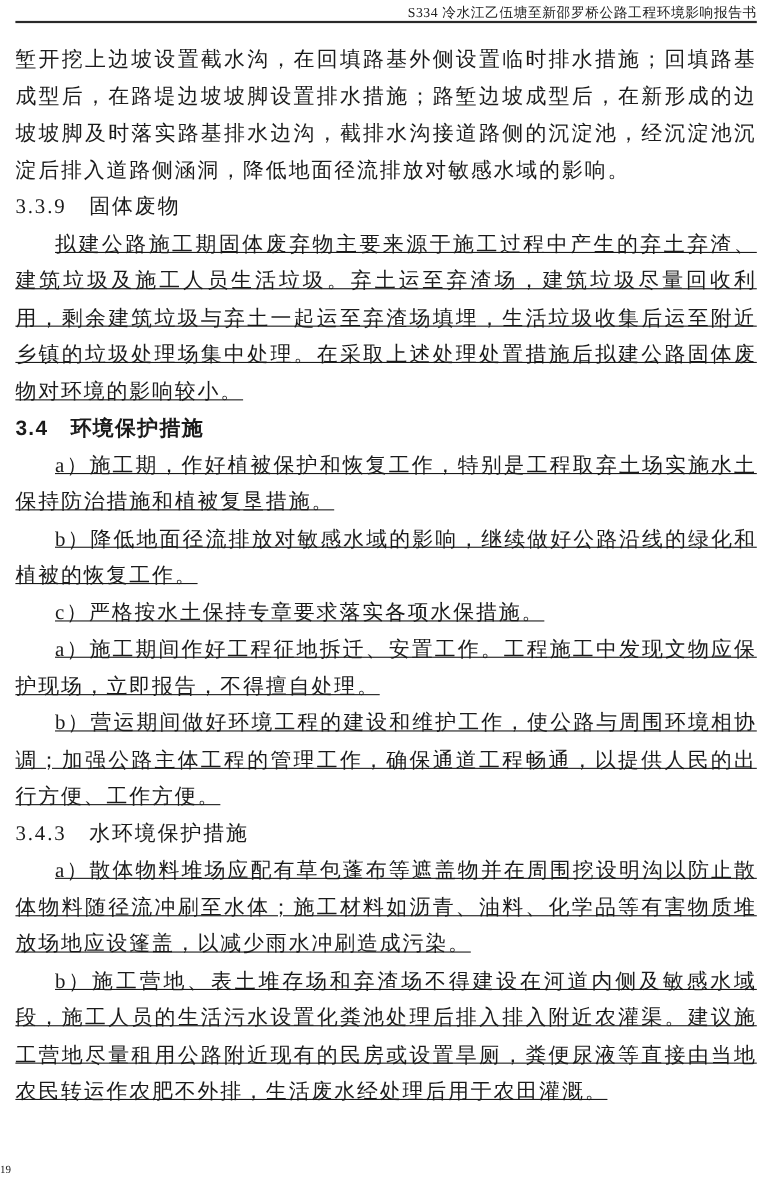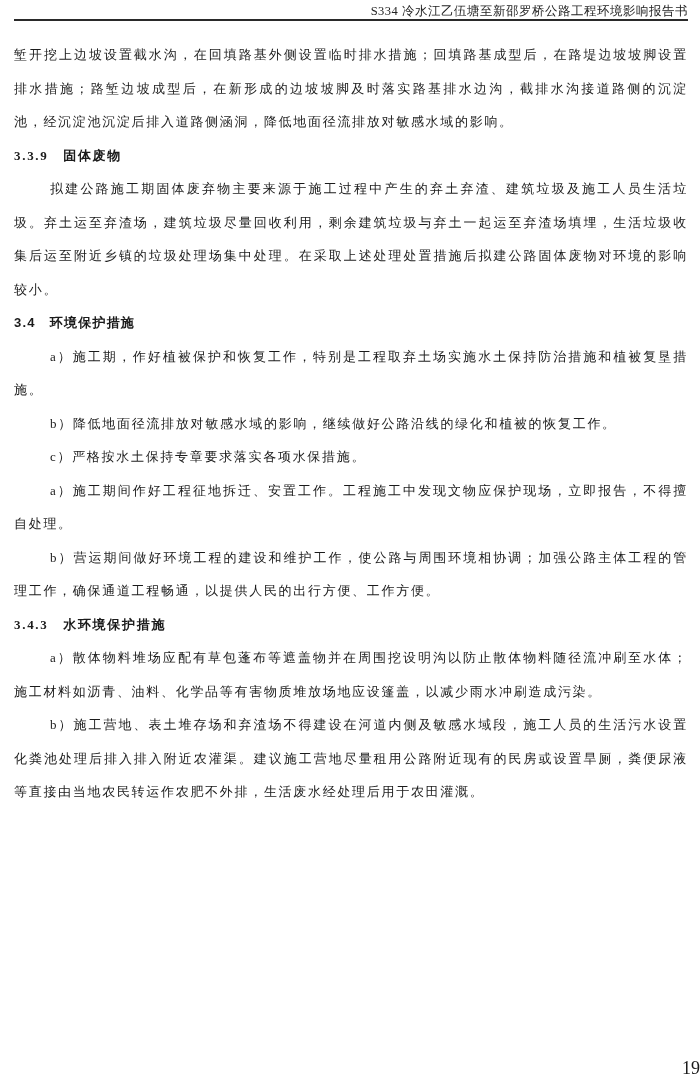--- a/index.html
+++ b/index.html
@@ -33,49 +33,50 @@
     left: 14px;
     right: 12px;
     height: 0;
     border-top: 2px solid #2a2a2a;
   }
   .doc-body {
     position: absolute;
     top: 38px;
     left: 14px;
     width: 674px;
-    font-size: 13px;
+    font-size: 19px;
     line-height: 33.5px;
     letter-spacing: 1.7px;
     text-align: justify;
     text-align-last: left;
     color: #1b1b1b;
   }
   .doc-body p {
     margin: 0;
     padding: 0;
   }
   .para-indent {
     text-indent: 36px;
+    text-decoration: underline;
   }
   .heading-l2 {
     font-family: Liberation Sans, sans-serif;
     font-weight: bold;
     letter-spacing: 1.2px;
   }
   .heading-l3 {
-    font-weight: bold;
+    font-weight: normal;
   }
   .page-footer {
     position: absolute;
     top: 1058px;
     left: 0;
     width: 100%;
-    text-align: right;
-    font-size: 18px;
+    text-align: left;
+    font-size: 10px;
     color: #1b1b1b;
   }
 </style>
 </head>
 <body>
 
 <div class="page">
 
   <div class="doc-header">S334 冷水江乙伍塘至新邵罗桥公路工程环境影响报告书</div>
 

